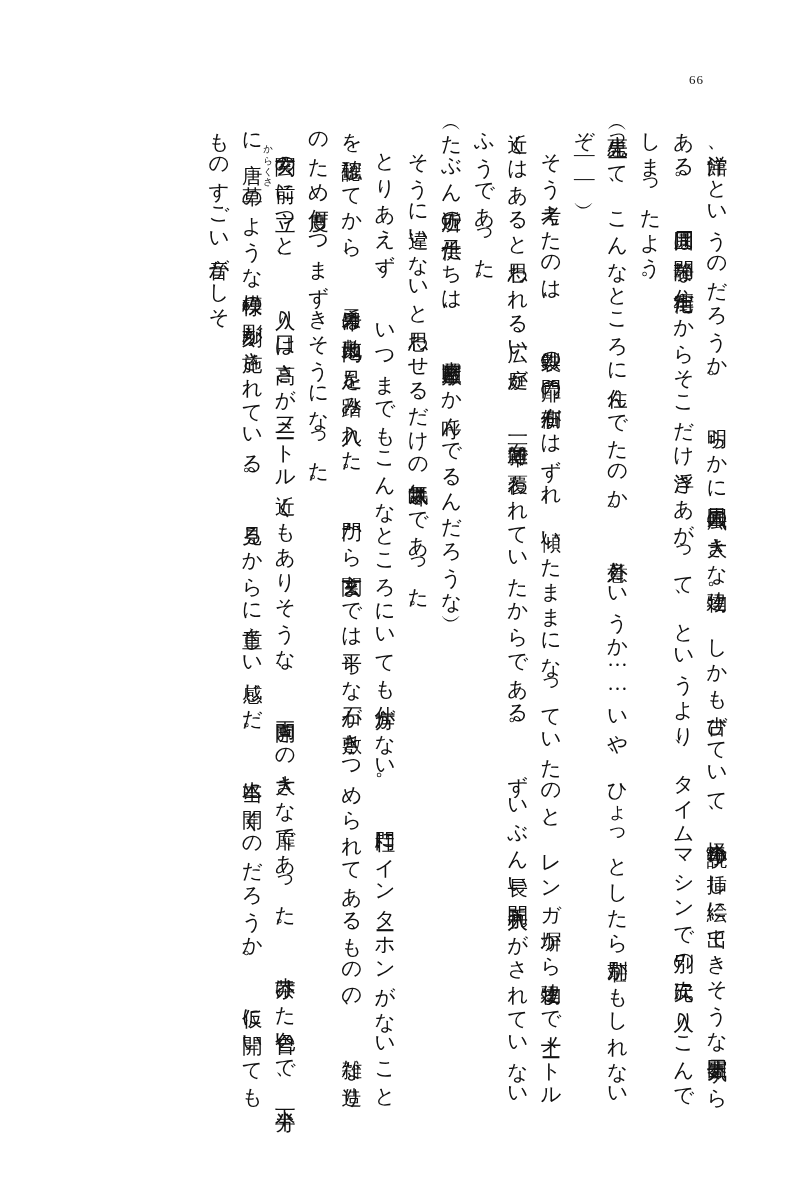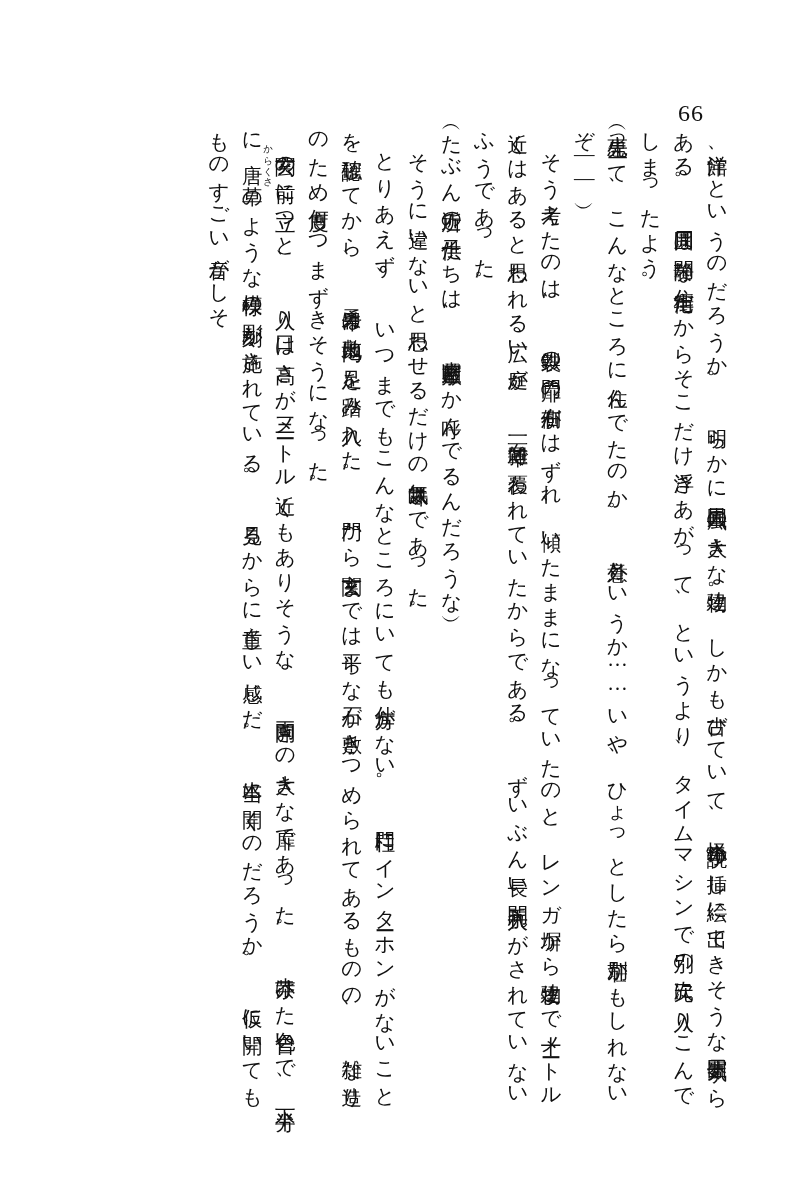--- a/index.html
+++ b/index.html
@@ -18,25 +18,24 @@
     position: relative;
     width: 809px;
     height: 1200px;
     background: #ffffff;
     box-sizing: border-box;
   }
   .page-number {
     position: absolute;
     top: 72px;
     right: 105px;
-    font-size: 24px;
+    font-size: 13px;
     letter-spacing: 1px;
     color: #111;
     font-family: "Liberation Serif", "DejaVu Serif", serif;
-    margin-top: 28px;
   }
   .body-text {
     position: absolute;
     top: 118px;
     left: 78px;
     width: 655px;
     height: 980px;
     writing-mode: vertical-rl;
     text-orientation: upright;
     font-size: 20.5px;

